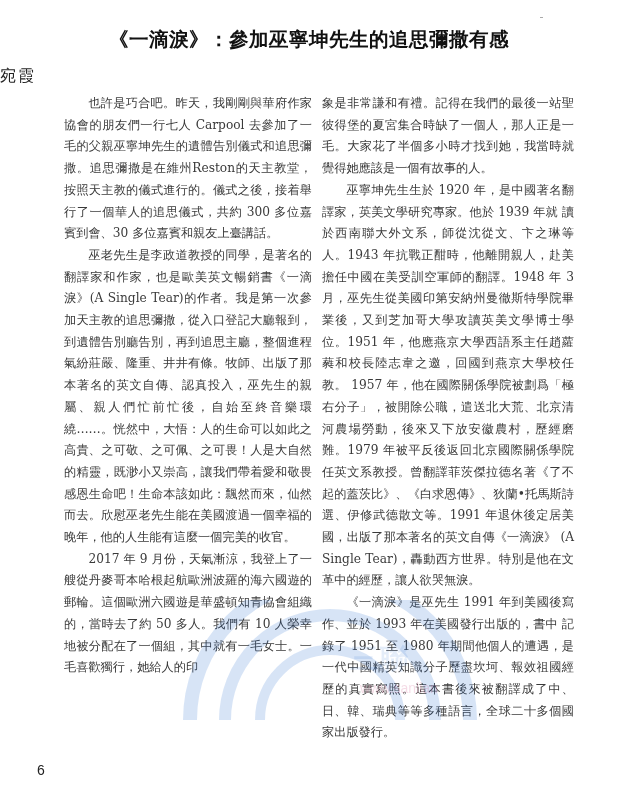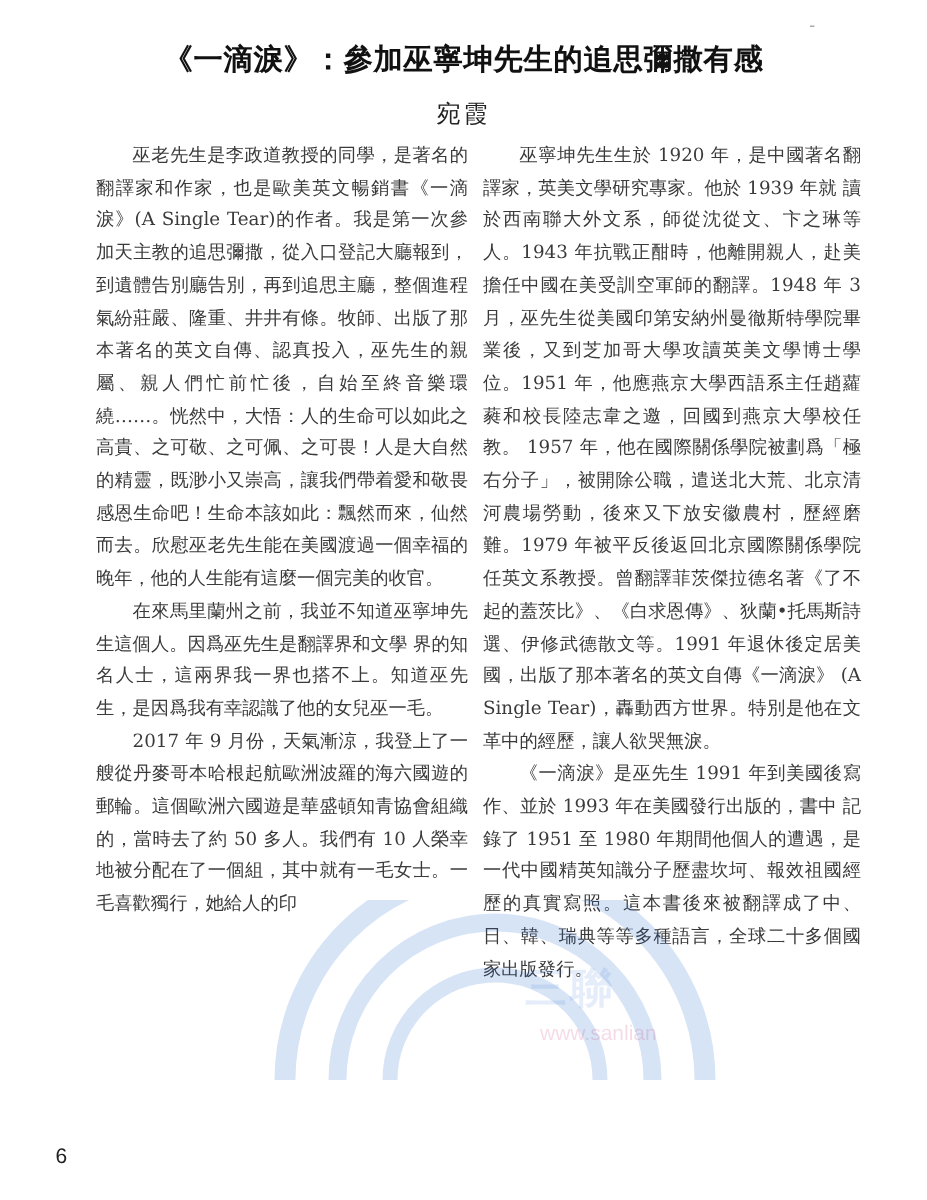--- a/index.html
+++ b/index.html
@@ -1,44 +1,45 @@
 <!DOCTYPE html>
 <html><head>
 <meta charset="utf-8">
 <style>
   html, body { margin: 0; padding: 0; background: #ffffff; }
   body { width: 618px; height: 800px; position: relative; overflow: hidden; font-family: "DejaVu Serif", "Liberation Serif", serif; color: #333; }
   .title { position: absolute; top: 26px; left: 0; width: 618px; text-align: center; font-size: 19.5px; font-weight: bold; color: #111; letter-spacing: 0.5px; }
-  .author { position: absolute; top: 66px; left: 0; width: 618px; text-align: center; font-size: 16px; color: #222; letter-spacing: 2px; }
+  .author { position: absolute; top: 66px; left: 0; width: 618px; text-align: left; font-size: 16px; color: #222; letter-spacing: 2px; }
   .col { position: absolute; top: 93px; font-size: 12.2px; line-height: 21.7px; color: #3a3a3a; text-align: justify; }
   .col.left { left: 64px; width: 248px; }
   .col.right { left: 322px; width: 252px; }
   .col p { margin: 0; text-indent: 2em; }
   .col p.cont { text-indent: 0; }
   .pagenum { position: absolute; left: 37px; top: 762px; font-family: "Liberation Sans", sans-serif; font-size: 14px; color: #222; }
   .dot { position: absolute; left: 540px; top: 17px; width: 3px; height: 1px; background: #aaa; }
   .watermark { position: absolute; left: 170px; top: 600px; width: 320px; height: 120px; pointer-events: none; opacity: 0.18; }
   .wm-text { position: absolute; left: 350px; top: 640px; font-family: "Liberation Sans", sans-serif; font-size: 28px; font-weight: bold; color: #2a6fd0; opacity: 0.12; letter-spacing: 2px; text-align: center; }
   .wm-url { position: absolute; left: 360px; top: 680px; font-family: "Liberation Sans", sans-serif; font-size: 14px; color: #be185d; opacity: 0.15; }
 </style>
 </head>
 <body>
 
 <div class="dot"></div>
 
 <h1 class="title" style="margin:0;">《一滴淚》：參加巫寧坤先生的追思彌撒有感</h1>
 <div class="author">宛霞</div>
 
 <div class="col left">
+  <p>也許是巧合吧。昨天，我剛剛與華府作家協會的朋友們一行七人 Carpool 去參加了一毛的父親巫寧坤先生的遺體告別儀式和追思彌撒。追思彌撒是在維州Reston的天主教堂，按照天主教的儀式進行的。儀式之後，接着舉行了一個華人的追思儀式，共約 300 多位嘉賓到會、30 多位嘉賓和親友上臺講話。</p>
   <p>巫老先生是李政道教授的同學，是著名的翻譯家和作家，也是歐美英文暢銷書《一滴淚》(A Single Tear)的作者。我是第一次參加天主教的追思彌撒，從入口登記大廳報到，到遺體告別廳告別，再到追思主廳，整個進程氣紛莊嚴、隆重、井井有條。牧師、出版了那本著名的英文自傳、認真投入，巫先生的親屬、親人們忙前忙後，自始至終音樂環繞……。恍然中，大悟：人的生命可以如此之高貴、之可敬、之可佩、之可畏！人是大自然的精靈，既渺小又崇高，讓我們帶着愛和敬畏感恩生命吧！生命本該如此：飄然而來，仙然而去。欣慰巫老先生能在美國渡過一個幸福的晚年，他的人生能有這麼一個完美的收官。</p>
-  <p>在來馬里蘭州之前，我並不知道巫寧坤先生這個人。因爲巫先生是翻譯界和文學 界的知名人士，這兩界我一界也搭不上。知道巫先生，是因爲我有幸認識了他的女兒巫一毛。</p>
   <p>2017 年 9 月份，天氣漸涼，我登上了一艘從丹麥哥本哈根起航歐洲波羅的海六國遊的郵輪。這個歐洲六國遊是華盛頓知青協會組織的，當時去了約 50 多人。我們有 10 人榮幸地被分配在了一個組，其中就有一毛女士。一毛喜歡獨行，她給人的印</p>
 </div>
 
 <div class="col right">
+  <p class="cont">象是非常謙和有禮。記得在我們的最後一站聖彼得堡的夏宮集合時缺了一個人，那人正是一毛。大家花了半個多小時才找到她，我當時就覺得她應該是一個有故事的人。</p>
   <p>巫寧坤先生生於 1920 年，是中國著名翻譯家，英美文學研究專家。他於 1939 年就 讀於西南聯大外文系，師從沈從文、卞之琳等人。1943 年抗戰正酣時，他離開親人，赴美擔任中國在美受訓空軍師的翻譯。1948 年 3 月，巫先生從美國印第安納州曼徹斯特學院畢業後，又到芝加哥大學攻讀英美文學博士學位。1951 年，他應燕京大學西語系主任趙蘿蕤和校長陸志韋之邀，回國到燕京大學校任教。 1957 年，他在國際關係學院被劃爲「極右分子」，被開除公職，遣送北大荒、北京清河農場勞動，後來又下放安徽農村，歷經磨難。1979 年被平反後返回北京國際關係學院任英文系教授。曾翻譯菲茨傑拉德名著《了不起的蓋茨比》、《白求恩傳》、狄蘭•托馬斯詩選、伊修武德散文等。1991 年退休後定居美國，出版了那本著名的英文自傳《一滴淚》 (A Single Tear)，轟動西方世界。特別是他在文革中的經歷，讓人欲哭無淚。</p>
   <p>《一滴淚》是巫先生 1991 年到美國後寫作、並於 1993 年在美國發行出版的，書中 記錄了 1951 至 1980 年期間他個人的遭遇，是一代中國精英知識分子歷盡坎坷、報效祖國經歷的真實寫照。這本書後來被翻譯成了中、日、韓、瑞典等等多種語言，全球二十多個國家出版發行。</p>
 </div>
 
 <svg class="watermark" viewBox="0 0 320 120">
   <path d="M20 120 A140 140 0 0 1 300 120" fill="none" stroke="#2a6fd0" stroke-width="14"></path>
   <path d="M55 120 A105 105 0 0 1 265 120" fill="none" stroke="#2a6fd0" stroke-width="12"></path>
   <path d="M90 120 A70 70 0 0 1 230 120" fill="none" stroke="#2a6fd0" stroke-width="10"></path>
 </svg>
 <div class="wm-text">三聯</div>

